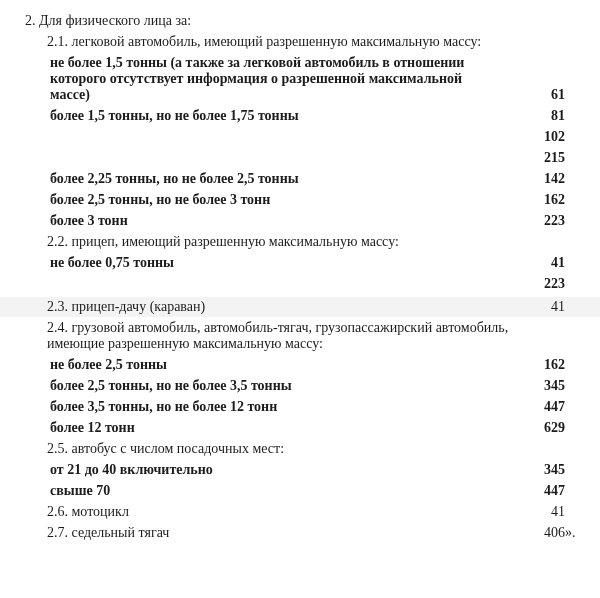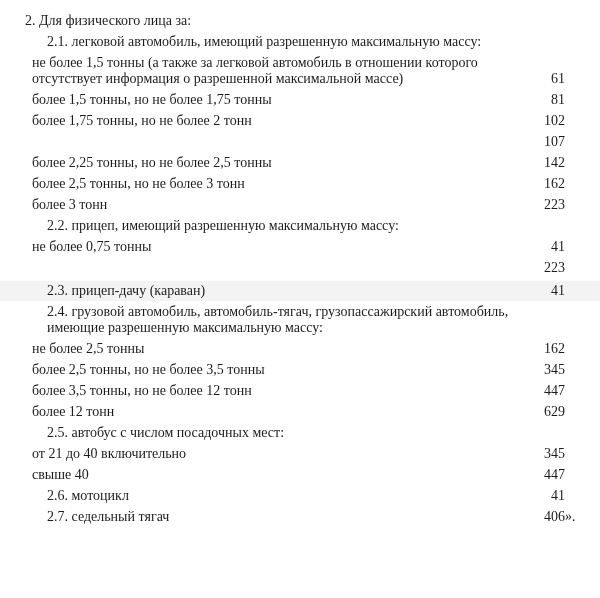--- a/index.html
+++ b/index.html
@@ -21,21 +21,21 @@
   .row {
     display: flex;
     align-items: flex-end;
     line-height: 16px;
     margin-bottom: 5px;
     padding-right: 35px;
     box-sizing: border-box;
   }
   .lvl0 { padding-left: 25px; }
   .lvl1 { padding-left: 47px; }
-  .lvl2 { padding-left: 32px; }
+  .lvl2 { padding-left: 50px; font-weight: bold; }
   .sec  { margin-top: 3px; }
   .label { flex: 0 1 auto; }
   .label.w-narrow { max-width: 455px; }
   .label.w-wide   { max-width: 468px; }
   .value {
     margin-left: auto;
     padding-left: 12px;
     white-space: nowrap;
     position: relative;
   }
@@ -65,26 +65,25 @@
       <span class="label w-narrow">не более 1,5 тонны (а также за легковой автомобиль в отношении которого отсутствует информация о разрешенной максимальной массе)</span>
       <span class="value">61</span>
     </div>
 
     <div class="row lvl2">
       <span class="label">более 1,5 тонны, но не более 1,75 тонны</span>
       <span class="value">81</span>
     </div>
 
     <div class="row lvl2">
-      <span class="label">более 1,75 тонны, но не более 2 тонн</span>
       <span class="value">102</span>
     </div>
 
     <div class="row lvl2">
-      <span class="value">107</span>
+      <span class="value">215</span>
     </div>
 
     <div class="row lvl2">
       <span class="label">более 2,25 тонны, но не более 2,5 тонны</span>
       <span class="value">142</span>
     </div>
 
     <div class="row lvl2">
       <span class="label">более 2,5 тонны, но не более 3 тонн</span>
       <span class="value">162</span>
@@ -141,21 +140,21 @@
       <span class="label">2.5. автобус с числом посадочных мест:</span>
     </div>
 
 
     <div class="row lvl2">
       <span class="label">от 21 до 40 включительно</span>
       <span class="value">345</span>
     </div>
 
     <div class="row lvl2">
-      <span class="label">свыше 40</span>
+      <span class="label">свыше 70</span>
       <span class="value">447</span>
     </div>
 
     <div class="row lvl1 sec">
       <span class="label">2.6. мотоцикл</span>
       <span class="value">41</span>
     </div>
 
     <div class="row lvl1 sec">
       <span class="label">2.7. седельный тягач</span>

